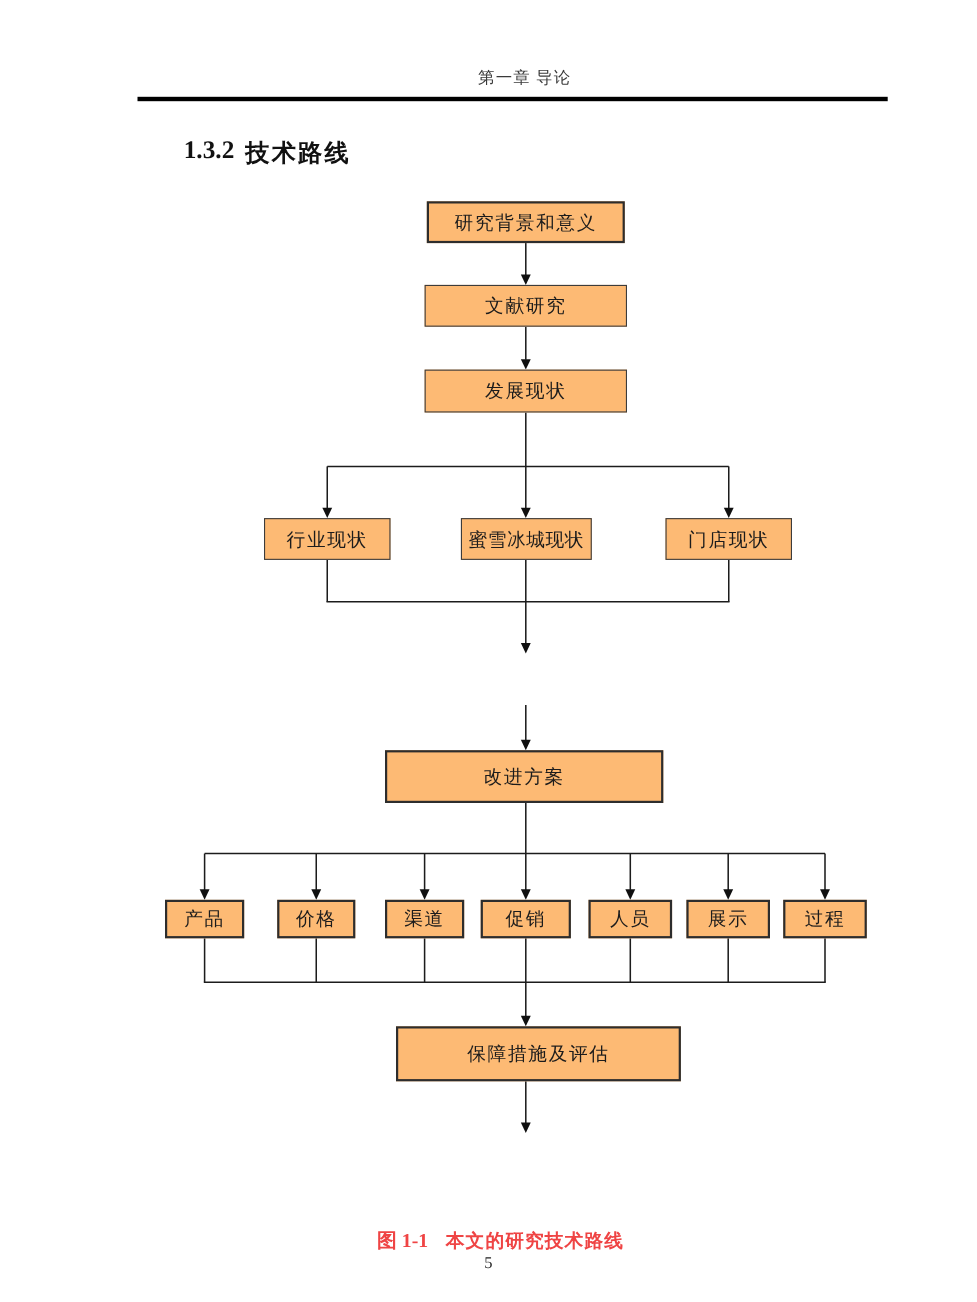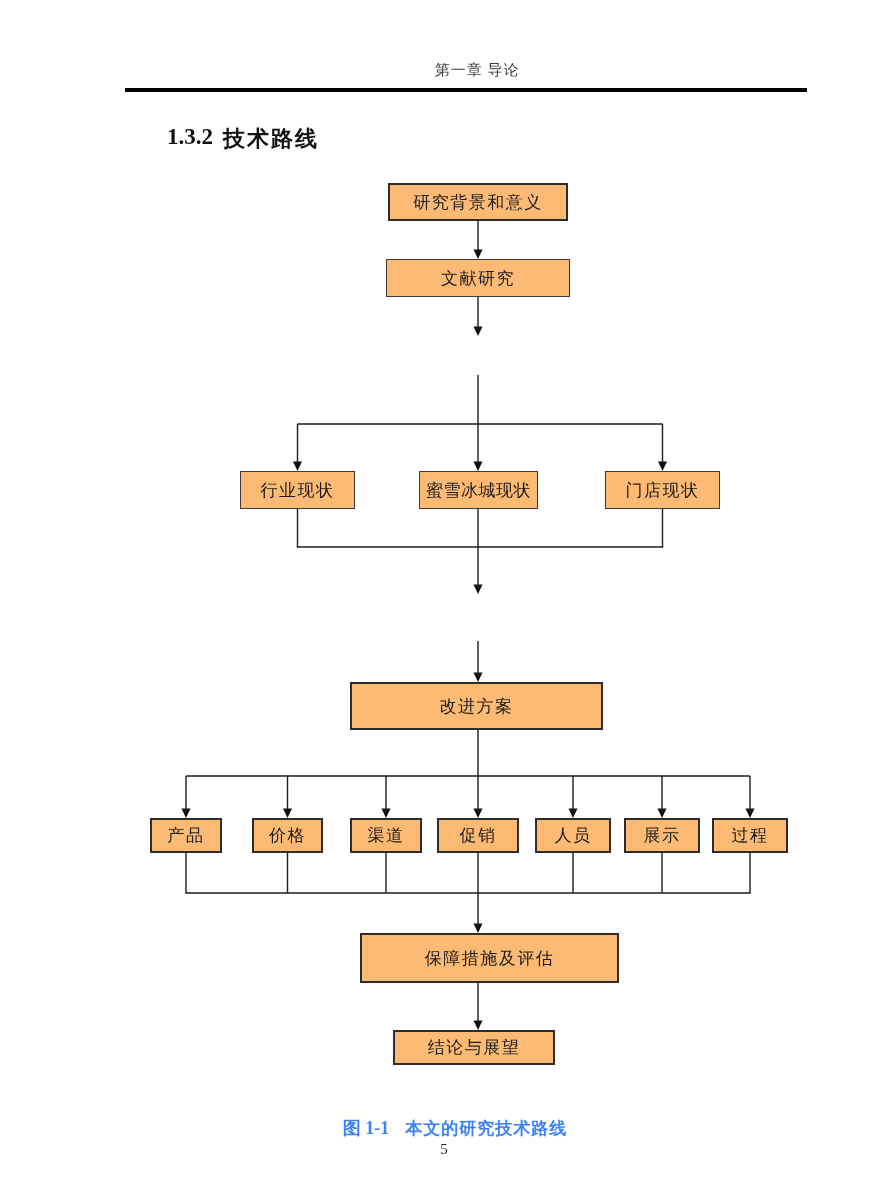--- a/index.html
+++ b/index.html
@@ -30,21 +30,21 @@
   svg.connectors{position:absolute;left:0;top:0;pointer-events:none;}
   .node{
     position:absolute;box-sizing:border-box;background:#fdba74;
     border:2px solid #2d2d2d;display:flex;align-items:center;justify-content:center;
     font-size:17px;color:#1c1c1c;letter-spacing:1.5px;white-space:nowrap;
   }
   .node.thin{border-width:1.5px;border-color:#3c3c3c;}
   .figure-caption{
     position:absolute;top:1116px;left:455px;transform:translateX(-50%);
     white-space:nowrap;display:flex;align-items:baseline;gap:16px;
-    font-weight:bold;color:#3b82f6;
+    font-weight:bold;color:#ef4444;
   }
   .figure-caption .cap-label{
     font-family:"Liberation Serif","DejaVu Serif",serif;font-size:18px;
   }
   .figure-caption .cap-text{
     font-family:"Liberation Sans","DejaVu Sans",sans-serif;font-size:17px;letter-spacing:1px;
   }
   .page-number{
     position:absolute;top:1141px;left:444px;transform:translateX(-50%);
     font-family:"Liberation Serif","DejaVu Serif",serif;font-size:15px;color:#222222;
@@ -115,37 +115,37 @@
       <polygon points="568.5,808.5 577.5,808.5 573,818"></polygon>
       <polygon points="657.5,808.5 666.5,808.5 662,818"></polygon>
       <polygon points="745.5,808.5 754.5,808.5 750,818"></polygon>
       <polygon points="473.5,923.5 482.5,923.5 478,933"></polygon>
       <polygon points="473.5,1020.5 482.5,1020.5 478,1030"></polygon>
     </g>
   </svg>
 
   <div class="node" style="left:388px;top:183px;width:180px;height:38px">研究背景和意义</div>
   <div class="node thin" style="left:386px;top:259px;width:184px;height:38px">文献研究</div>
+  <div class="node thin" style="left:386px;top:336px;width:184px;height:39px">发展现状</div>
 
   <div class="node thin" style="left:240px;top:471px;width:115px;height:38px">行业现状</div>
   <div class="node thin" style="left:419px;top:471px;width:119px;height:38px;letter-spacing:0.5px">蜜雪冰城现状</div>
   <div class="node thin" style="left:605px;top:471px;width:115px;height:38px">门店现状</div>
 
   <div class="node" style="left:350px;top:682px;width:253px;height:48px">改进方案</div>
 
   <div class="node" style="left:150px;top:818px;width:72px;height:35px">产品</div>
   <div class="node" style="left:252px;top:818px;width:71px;height:35px">价格</div>
   <div class="node" style="left:350px;top:818px;width:72px;height:35px">渠道</div>
   <div class="node" style="left:437px;top:818px;width:82px;height:35px">促销</div>
   <div class="node" style="left:535px;top:818px;width:76px;height:35px">人员</div>
   <div class="node" style="left:624px;top:818px;width:76px;height:35px">展示</div>
   <div class="node" style="left:712px;top:818px;width:76px;height:35px">过程</div>
 
   <div class="node" style="left:360px;top:933px;width:259px;height:50px">保障措施及评估</div>
-  <div class="node" style="left:393px;top:1030px;width:162px;height:35px">结论与展望</div>
 
   <div class="figure-caption">
     <span class="cap-label">图 1-1</span>
     <span class="cap-text">本文的研究技术路线</span>
   </div>
 
   <div class="page-number">5</div>
 
 </div>
 

